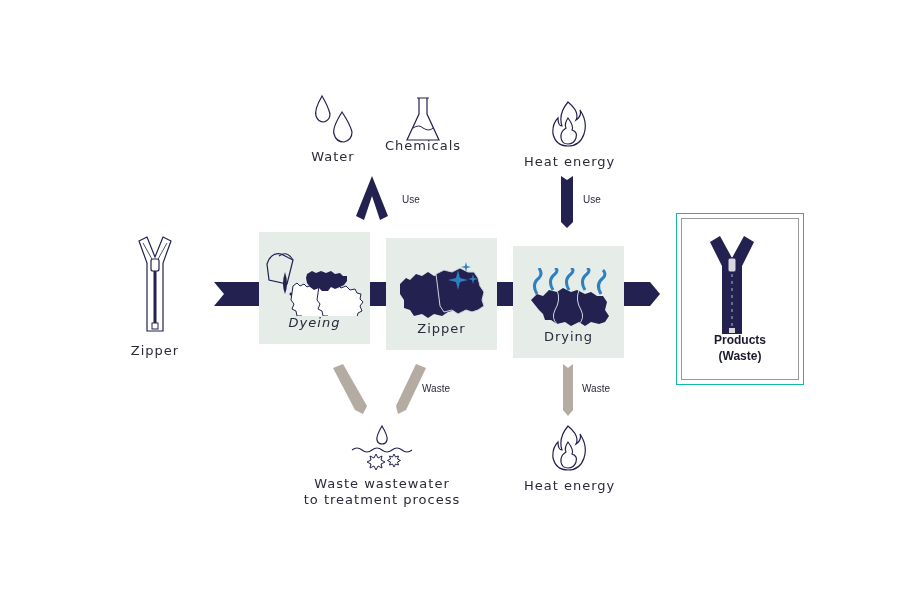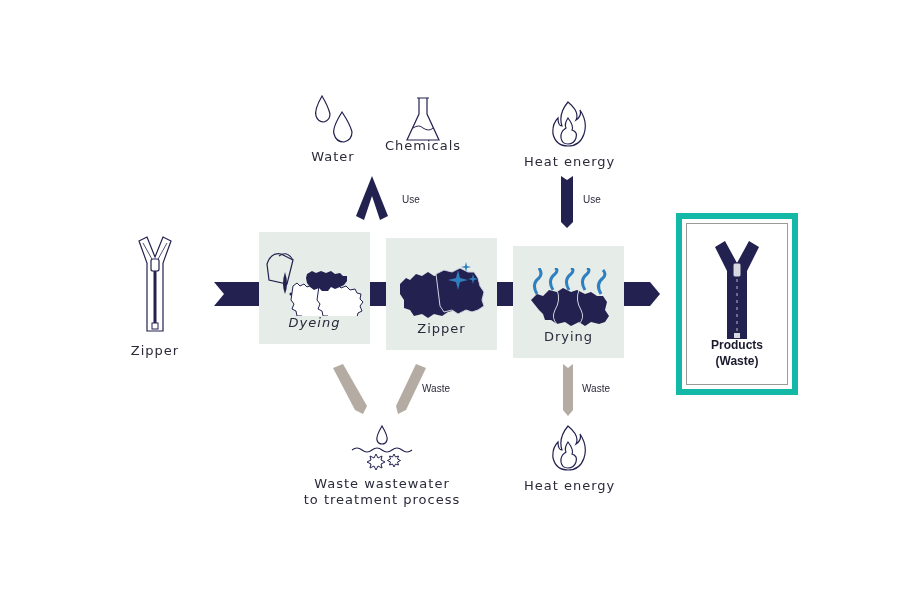--- a/index.html
+++ b/index.html
@@ -5,21 +5,21 @@
     html, body { margin: 0; padding: 0; background: #ffffff; }
     body { width: 900px; height: 601px; position: relative; overflow: hidden;
            font-family: "DejaVu Sans", sans-serif; color: #1f1f4a; }
     .abs { position: absolute; }
     .label { font-size: 13px; letter-spacing: 1px; color: #2a2a3a; text-align: center; white-space: nowrap; }
     .small { font-family: "Liberation Sans", sans-serif; font-size: 10px; color: #2a2a3a; }
     .box { background: #e6ece8; }
     .box-label { position: absolute; left: 0; right: 0; bottom: 14px; text-align: center;
                  font-size: 13px; letter-spacing: 1px; color: #2a2a3a; }
     svg { display: block; }
-    .product-frame { border: 6px solid #14b8a6; background: #fff; }
+    .product-frame { border: 1px solid #14b8a6; background: #fff; padding-left: 16px; }
     .product-inner { position: absolute; left: 4px; top: 4px; right: 4px; bottom: 4px; border: 1px solid #9a9a9a; }
     .product-label { position: absolute; left: 0; right: 0; text-align: center;
                      font-family: "Liberation Sans", sans-serif; font-weight: bold; font-size: 12px; color: #1a1a2e; line-height: 16px; }
   </style>
 </head>
 <body>
 
 <svg class="abs" style="left:214px;top:282px" width="48" height="24">
   <polygon points="0,0 48,0 48,24 0,24 10,12" fill="#23214f"></polygon>
 </svg>

